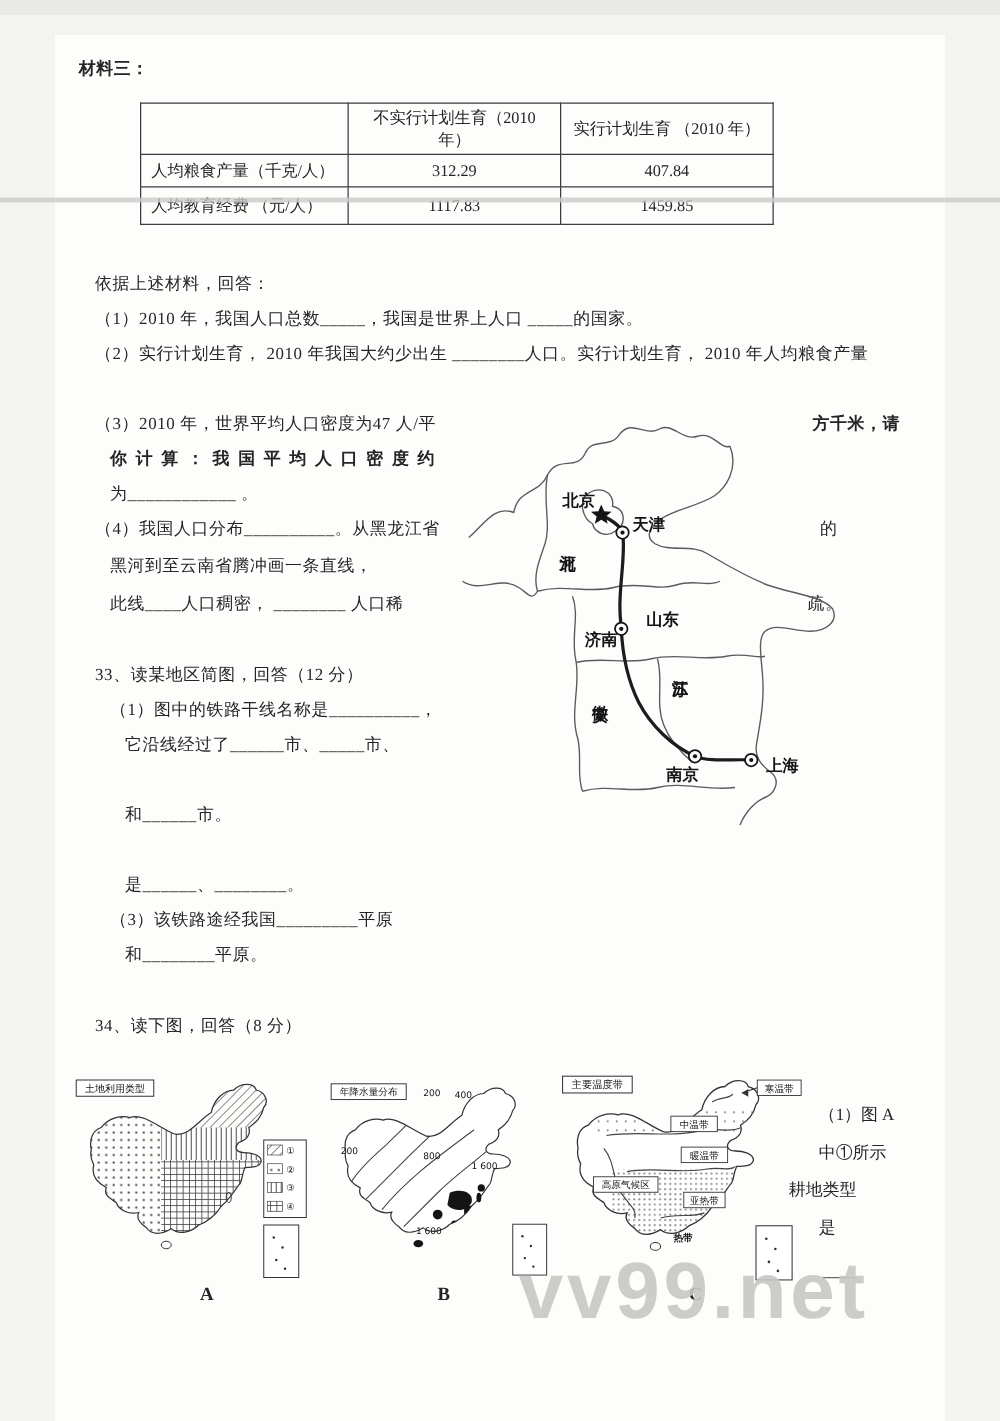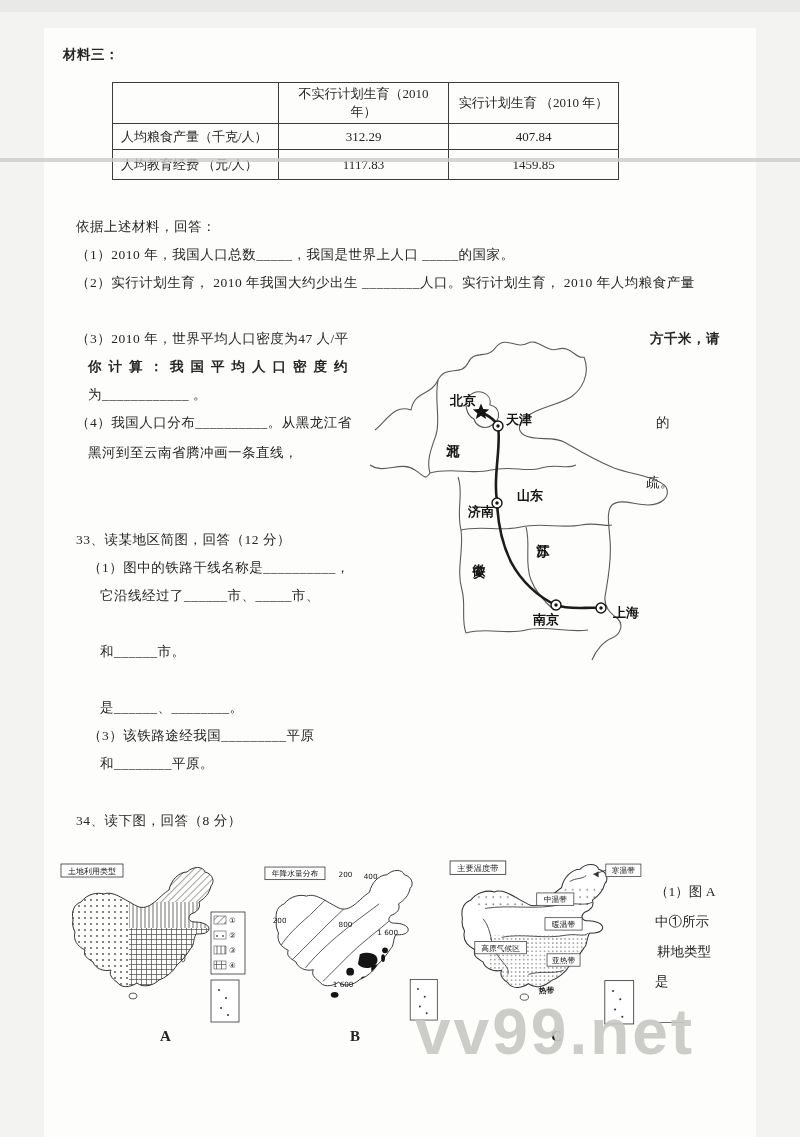--- a/index.html
+++ b/index.html
@@ -67,20 +67,21 @@
   <div class="t" style="left:76px; top:205px;">依据上述材料，回答：</div>
   <div class="t" style="left:76px; top:233px;">（1）2010 年，我国人口总数_____，我国是世界上人口 _____的国家。</div>
   <div class="t" style="left:76px; top:261px;">（2）实行计划生育， 2010 年我国大约少出生 ________人口。实行计划生育， 2010 年人均粮食产量</div>
   <div class="t" style="left:76px; top:317px;">（3）2010 年，世界平均人口密度为47 人/平</div>
   <div class="t" style="left:650px; top:317px;font-weight:bold;">方千米，请</div>
   <div class="t wide" style="left:88px; top:345px;">你计算：我国平均人口密度约</div>
   <div class="t" style="left:88px; top:373px;">为____________ 。</div>
   <div class="t" style="left:76px; top:401px;">（4）我国人口分布__________。从黑龙江省</div>
   <div class="t" style="left:656px; top:401px;">的</div>
   <div class="t" style="left:88px; top:431px;">黑河到至云南省腾冲画一条直线，</div>
+  <div class="t" style="left:88px; top:461px;">此线____人口稠密， ________ 人口稀</div>
   <div class="t" style="left:646px; top:461px;">疏。</div>
 
   <svg style="left:365px; top:322px;" width="330" height="340" viewBox="0 0 330 340">
     <g stroke="#5b5b5b" stroke-width="1.1" fill="none" stroke-linejoin="round">
       <path d="M10,96 C22,86 30,70 46,76 C50,56 66,62 73,46 C81,30 96,43 103,29 C109,15 123,26 131,13 C141,1 151,16 163,9 C173,4 181,19 193,15 C206,11 211,26 219,23"></path>
       <path d="M219,23 C226,41 216,56 206,63 C193,71 176,73 164,81 C154,88 151,96 159,101 C171,108 189,101 201,109 C213,116 229,126 249,134 C269,141 293,143 301,153 C306,163 296,171 283,171 C269,171 256,164 247,171 C241,177 244,191 245,206 C247,229 242,249 240,263 C239,273 245,279 253,285 C259,291 255,301 247,304 C239,307 231,316 227,326"></path>
       <path d="M73,46 C69,66 76,86 71,101 C67,113 61,126 65,139"></path>
       <path d="M65,139 C86,133 106,141 126,136 C146,131 161,139 176,134 C191,129 201,136 211,131"></path>
       <path d="M96,196 C116,191 136,198 156,193 C176,188 196,195 216,191 C231,188 241,193 247,191"></path>
       <path d="M161,193 C166,211 159,229 166,246 C171,259 181,269 189,276"></path>
@@ -269,20 +270,20 @@
       <circle cx="160" cy="128" r="1" fill="#333"></circle>
         <circle cx="167" cy="136" r="1" fill="#333"></circle>
       <circle cx="162" cy="146" r="1" fill="#333"></circle>
         <circle cx="169" cy="153" r="1" fill="#333"></circle>
     </g>
   </svg>
   <div class="map-label" style="left:551px; top:1016px;">C</div>
 
   <div class="side-line" style="left:655px; top:870px;">（1）图 A</div>
   <div class="side-line" style="left:655px; top:900px;">中①所示</div>
-  <div class="side-line" style="left:657px; top:930px;text-align:center;">耕地类型</div>
+  <div class="side-line" style="left:631px; top:930px;text-align:center;">耕地类型</div>
   <div class="side-line" style="left:655px; top:960px;">是</div>
   <div class="side-line" style="left:658px; top:995px;">____</div>
 
   <div class="watermark">vv99.net</div>
 
   <div class="bottom-dash"></div>
 </div>
 
 </body></html>

